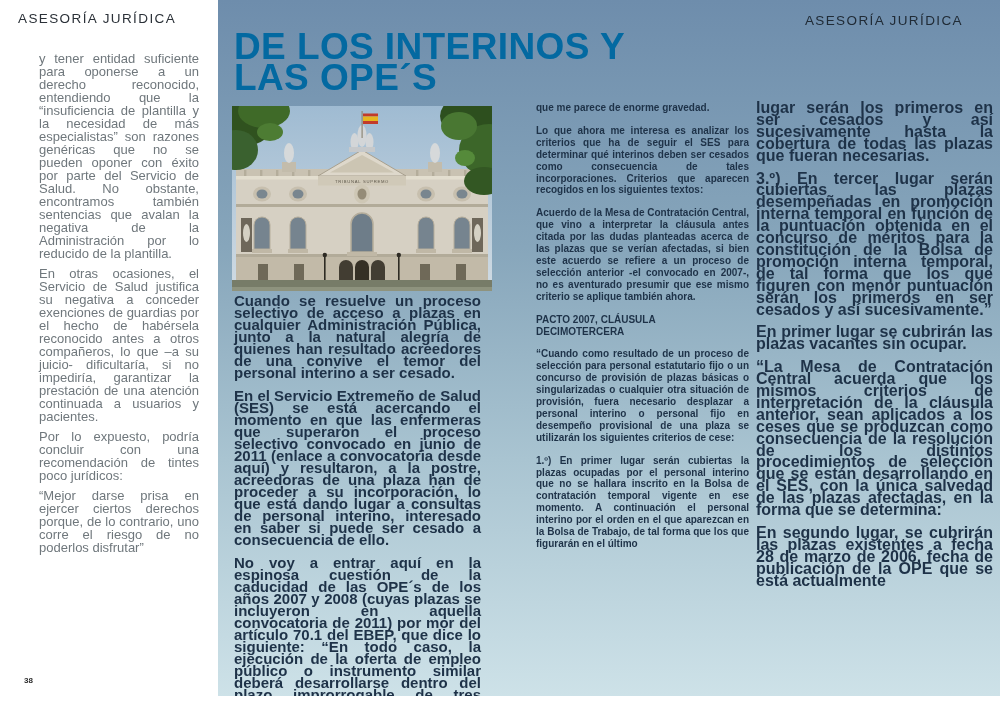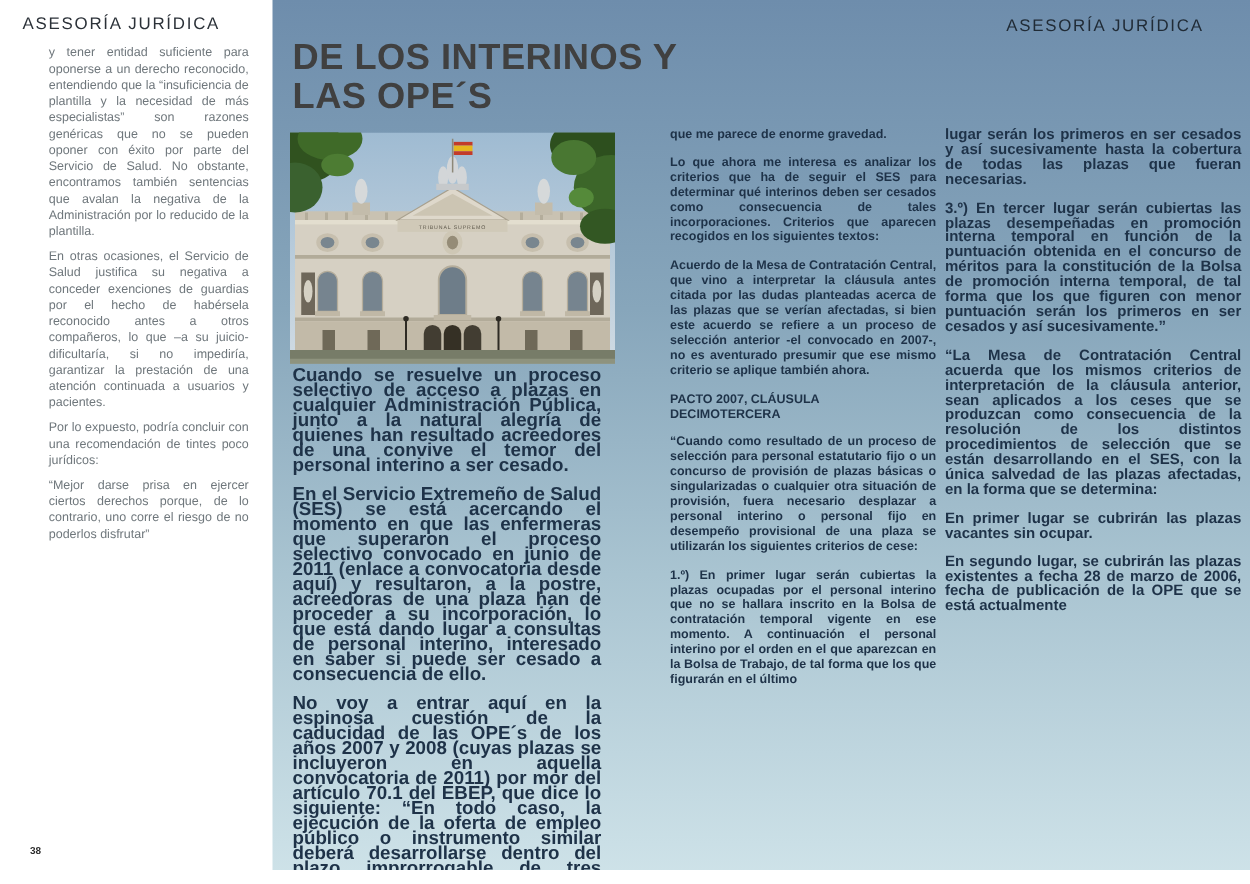--- a/index.html
+++ b/index.html
@@ -10,39 +10,39 @@
   .blue-panel{
     position:absolute;left:218px;top:0;width:782px;height:707px;
     background:linear-gradient(180deg,#6e8dac 0%,#87a6bb 35%,#a9c4d1 65%,#cfe3e9 100%);
   }
   .kicker{
     font-size:13.5px;letter-spacing:1.4px;color:#2b3138;white-space:nowrap;
   }
   .kicker-left{position:absolute;left:18px;top:11px;}
   .kicker-right{position:absolute;right:37px;top:13px;color:#202b36;}
   .title{
-    position:absolute;left:234px;top:31px;color:#404040;
-    font-size:29px;line-height:31px;font-weight:bold;letter-spacing:0.4px;
+    position:absolute;left:234px;top:31px;color:#0369a1;
+    font-size:37px;line-height:31px;font-weight:bold;letter-spacing:0.4px;
   }
   .title div{white-space:nowrap;}
   .sidebar{
-    position:absolute;left:39px;top:36px;width:160px;
-    font-size:10px;line-height:13px;color:#6f777c;text-align:justify;
+    position:absolute;left:39px;top:52px;width:160px;
+    font-size:13px;line-height:13px;color:#6f777c;text-align:justify;
   }
   .sidebar p{margin:0 0 7px 0;}
   .photo{position:absolute;left:232px;top:106px;width:260px;height:185px;display:block;}
   .col{
     position:absolute;text-align:justify;font-weight:bold;color:#1e3248;
   }
   .col p{margin:0 0 11px 0;}
   .col p.no-gap{margin-bottom:0;}
   .col h3{margin:0 0 11px 0;font-size:inherit;line-height:inherit;text-align:left;max-width:185px;text-transform:uppercase;}
   .col1{left:234px;top:295px;width:247px;font-size:15px;line-height:12px;}
   .col2{left:536px;top:102px;width:213px;font-size:10px;line-height:11.9px;}
-  .col3{left:756px;top:102px;width:237px;font-size:12px;line-height:11.9px;}
+  .col3{left:756px;top:102px;width:237px;font-size:16px;line-height:11.9px;}
   .page-number{position:absolute;left:24px;top:676px;font-size:8px;font-weight:bold;color:#2d2d2d;}
 </style>
 </head>
 <body>
 
 <div class="page">
 
   <div class="blue-panel"></div>
 
   <div class="kicker kicker-left">ASESORÍA JURÍDICA</div>
@@ -196,20 +196,20 @@
     <p>Lo que ahora me interesa es analizar los criterios que ha de seguir el SES para determinar qué interinos deben ser cesados como consecuencia de tales incorporaciones. Criterios que aparecen recogidos en los siguientes textos:</p>
     <p>Acuerdo de la Mesa de Contratación Central, que vino a interpretar la cláusula antes citada por las dudas planteadas acerca de las plazas que se verían afectadas, si bien este acuerdo se refiere a un proceso de selección anterior -el convocado en 2007-, no es aventurado presumir que ese mismo criterio se aplique también ahora.</p>
     <h3>PACTO 2007, CLÁUSULA DECIMOTERCERA</h3>
     <p>“Cuando como resultado de un proceso de selección para personal estatutario fijo o un concurso de provisión de plazas básicas o singularizadas o cualquier otra situación de provisión, fuera necesario desplazar a personal interino o personal fijo en desempeño provisional de una plaza se utilizarán los siguientes criterios de cese:</p>
     <p>1.º) En primer lugar serán cubiertas la plazas ocupadas por el personal interino que no se hallara inscrito en la Bolsa de contratación temporal vigente en ese momento. A continuación el personal interino por el orden en el que aparezcan en la Bolsa de Trabajo, de tal forma que los que figurarán en el último</p>
   </div>
 
   <div class="col col3">
     <p>lugar serán los primeros en ser cesados y así sucesivamente hasta la cobertura de todas las plazas que fueran necesarias.</p>
     <p>3.º) En tercer lugar serán cubiertas las plazas desempeñadas en promoción interna temporal en función de la puntuación obtenida en el concurso de méritos para la constitución de la Bolsa de promoción interna temporal, de tal forma que los que figuren con menor puntuación serán los primeros en ser cesados y así sucesivamente.”</p>
+    <p>En primer lugar se cubrirán las plazas vacantes sin ocupar.</p>
     <p>“La Mesa de Contratación Central acuerda que los mismos criterios de interpretación de la cláusula anterior, sean aplicados a los ceses que se produzcan como consecuencia de la resolución de los distintos procedimientos de selección que se están desarrollando en el SES, con la única salvedad de las plazas afectadas, en la forma que se determina:</p>
-    <p>En primer lugar se cubrirán las plazas vacantes sin ocupar.</p>
     <p>En segundo lugar, se cubrirán las plazas existentes a fecha 28 de marzo de 2006, fecha de publicación de la OPE que se está actualmente</p>
   </div>
 
   <div class="page-number">38</div>
 
 </div>
 
 </body></html>

